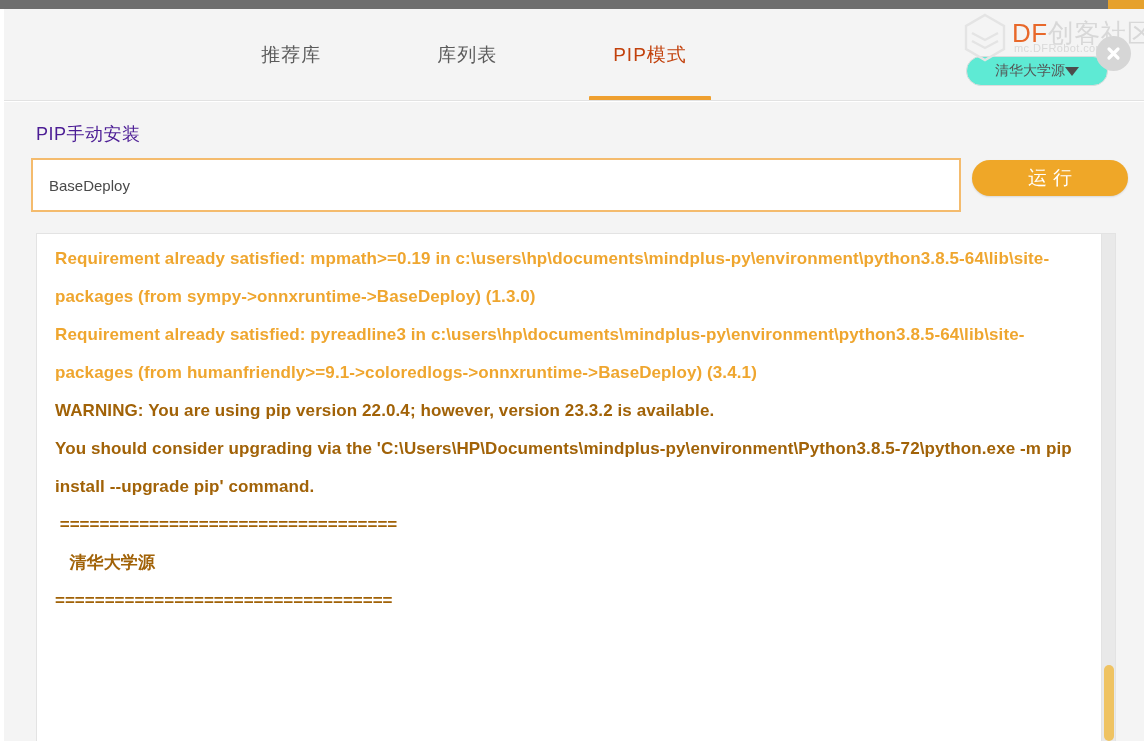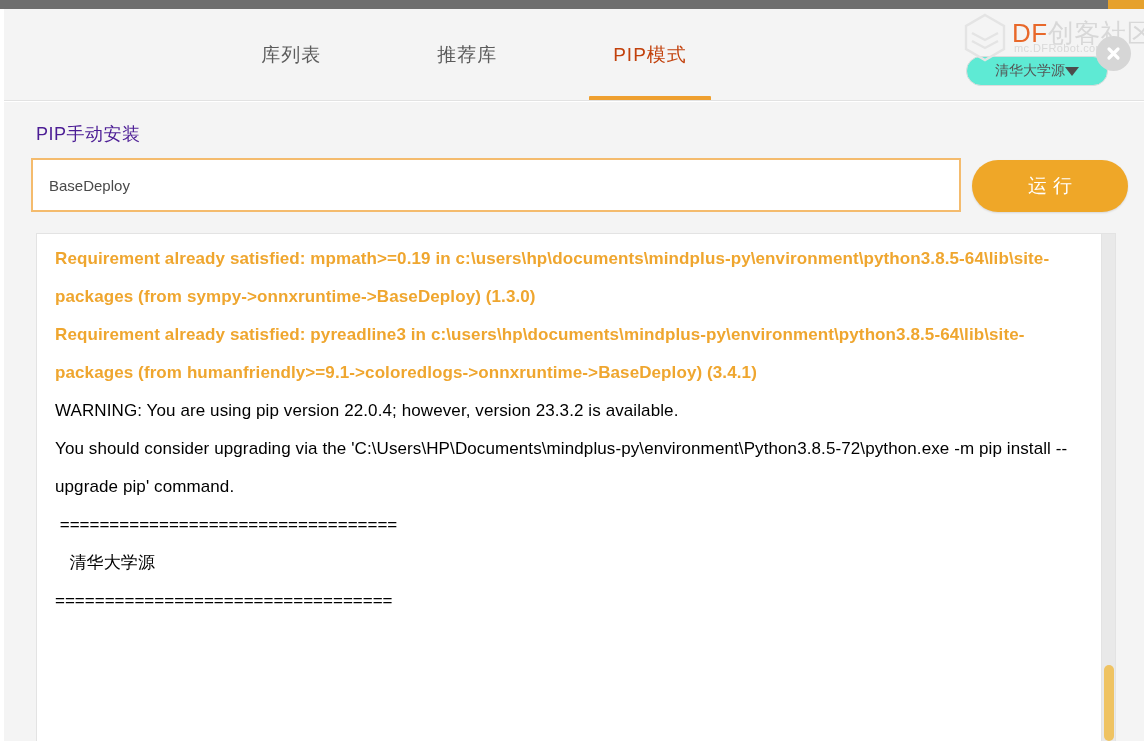--- a/index.html
+++ b/index.html
@@ -186,21 +186,21 @@
     font-family: "Liberation Sans", "DejaVu Sans", sans-serif;
     background: transparent;
     caret-color: #333;
   }
   .pkg-input::placeholder { color: #b6b6b6; }
 
   .run-btn {
     position: absolute;
     left: 968px; top: 58px;
     width: 156px;
-    height: 52px;
+    height: 36px;
     background: #efa728;
     border: none;
     border-radius: 26px;
     color: #ffffff;
     font-size: 19px;
     letter-spacing: 6px;
     text-indent: 6px;
     font-family: "Liberation Sans", "DejaVu Sans", sans-serif;
     cursor: pointer;
     box-shadow: 0 1px 2px rgba(0,0,0,0.12);
@@ -218,26 +218,27 @@
     overflow: hidden;
   }
   .log-inner {
     position: absolute;
     left: 0; top: 0;
     width: 1062px;
     height: 100%;
     padding: 6px 18px 8px 18px;
   }
   .log-line {
-    color: #000000;
+    color: #a16207;
     font-size: 17px;
     line-height: 38px;
     white-space: pre-wrap;
     word-break: break-word;
     letter-spacing: 0.1px;
+    font-weight: bold;
   }
   .log-line.bold { font-weight: bold; color: #efa62f; }
   .log-line.sep { letter-spacing: 0px; }
 
   
   .log-scrollbar {
     position: absolute;
     right: 0; top: 0;
     width: 14px;
     height: 100%;
@@ -260,24 +261,24 @@
 <div id="app">
 
   <div class="titlebar-strip">
     <div class="strip-accent"></div>
   </div>
 
   <div class="header">
 
     <div class="tabs">
       <div class="tab">
+        <span>推荐库</span>
+      </div>
+      <div class="tab">
         <span>库列表</span>
-      </div>
-      <div class="tab">
-        <span>推荐库</span>
       </div>
       <div class="tab active">
         <span>PIP模式</span>
         <span class="tab-underline"></span>
       </div>
     </div>
 
     <div class="source-select">
       <span>清华大学源</span>
       <span class="caret-down"></span>

